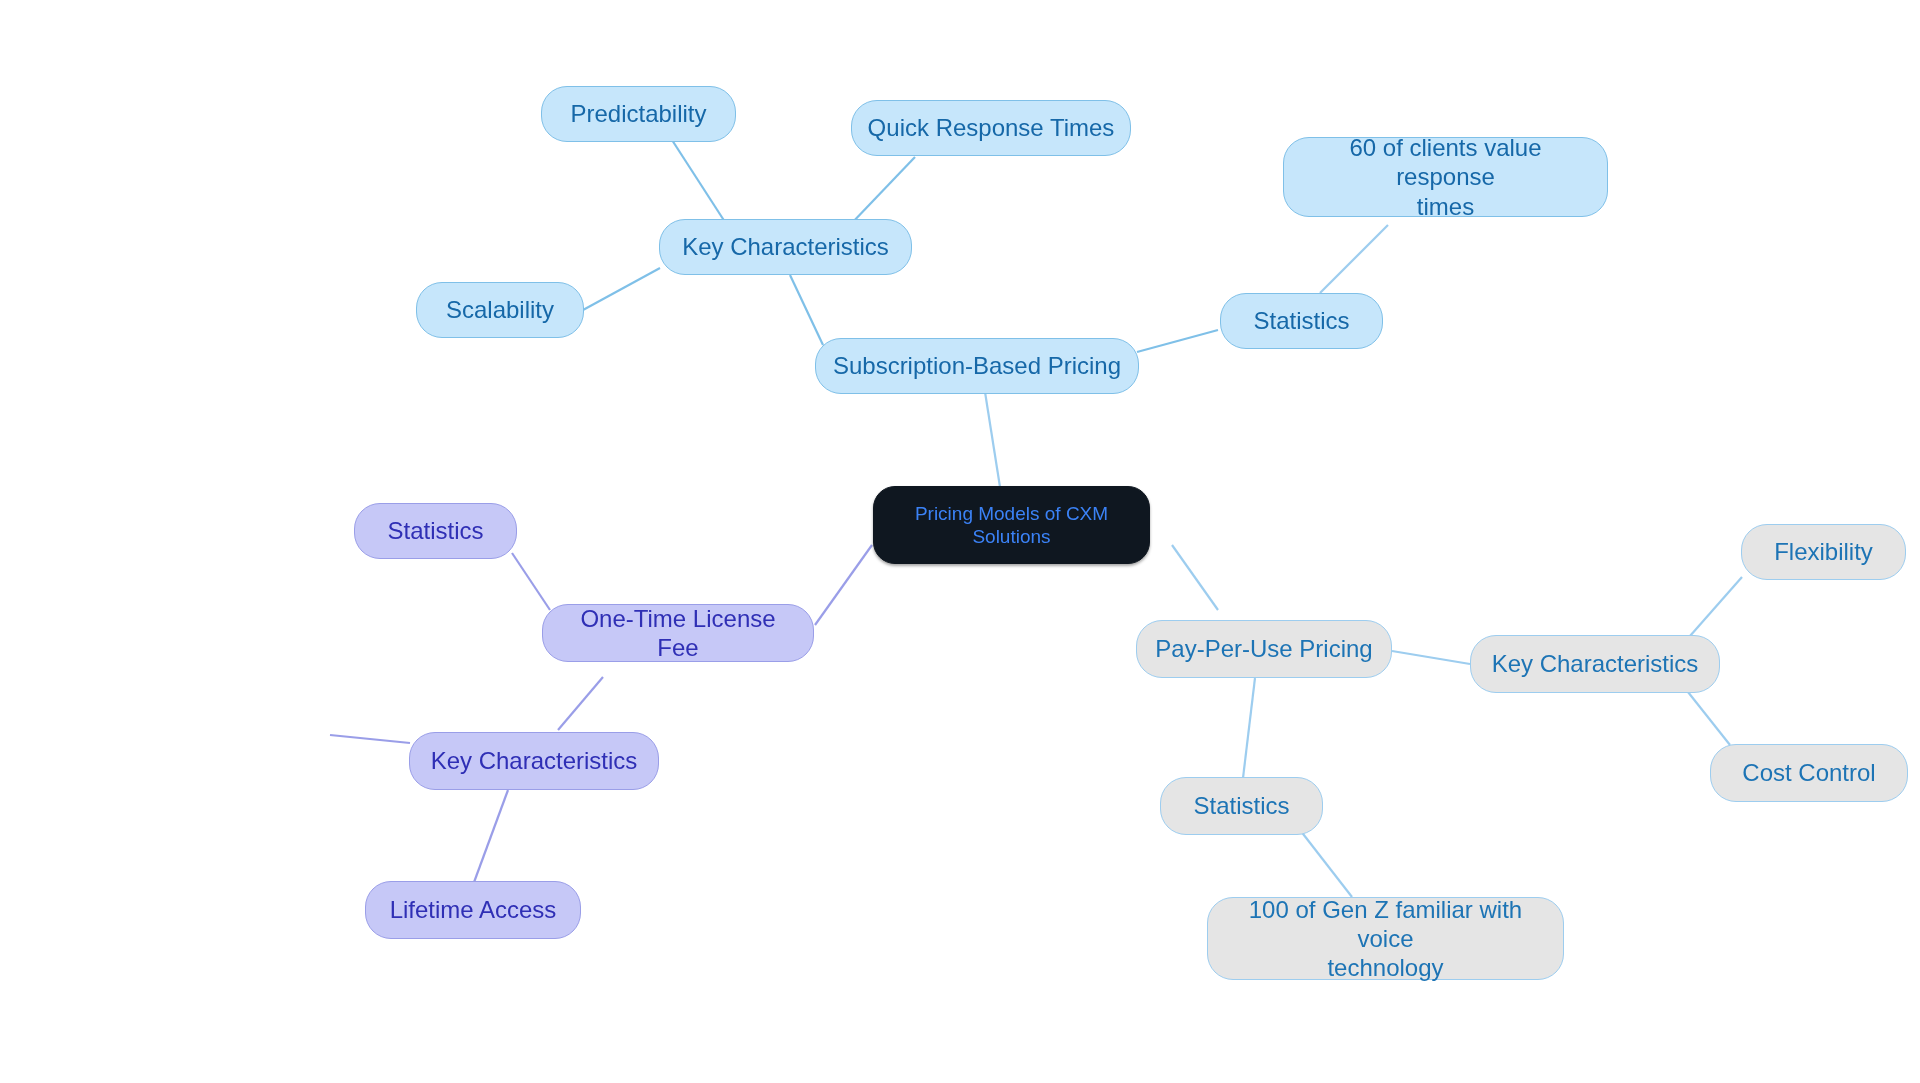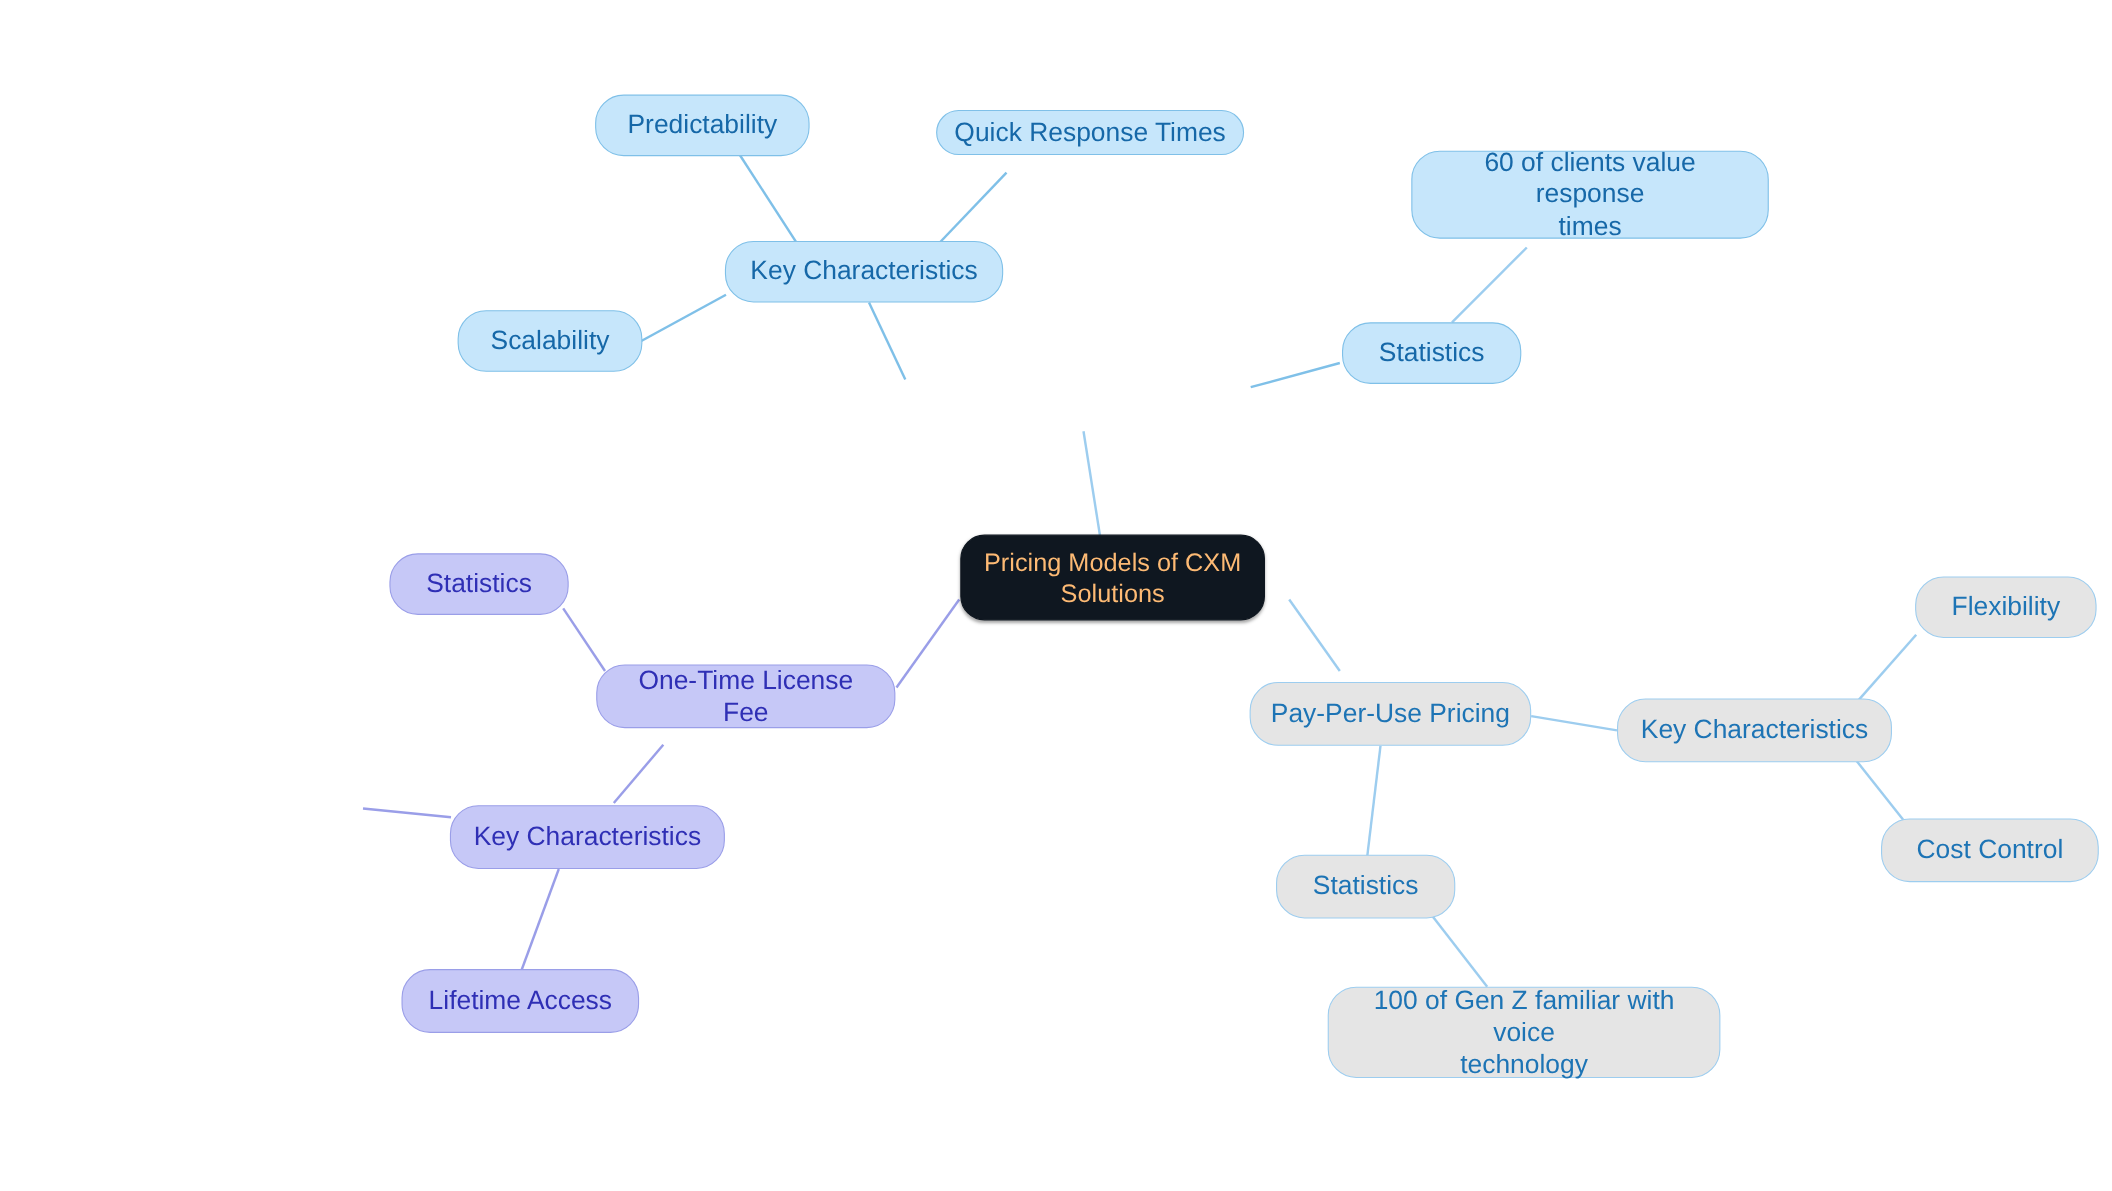--- a/index.html
+++ b/index.html
@@ -37,23 +37,23 @@
     border-radius: 26px;
     border-style: solid;
     border-width: 1px;
     line-height: 1.22;
     padding: 6px 14px;
     white-space: pre-line;
   }
   .node.root {
     background: #0f1720;
     border-color: #0f1720;
-    color: #fdba74;
+    color: #3b82f6;
     border-radius: 22px;
-    font-size: 23px;
+    font-size: 19px;
     box-shadow: 0 2px 3px rgba(0,0,0,0.35);
   }
   .node.blue {
     background: #c6e6fb;
     border-color: #7fc0e8;
     color: #1668a8;
     font-size: 24px;
   }
   .node.blue-lite {
     background: #e5e5e5;
@@ -110,30 +110,33 @@
     <path d="M 1255 678 L 1243 778" stroke="#9dcdef" stroke-width="2.2" fill="none"></path>
 
     <path d="M 1300 830 L 1352 897" stroke="#9dcdef" stroke-width="2.2" fill="none"></path>
   </svg>
 
   <div class="node root" style="left:873px; top:486px; width:277px; height:78px;">
     <span>Pricing Models of CXM
 Solutions</span>
   </div>
 
+  <div class="node blue" style="left:815px; top:338px; width:324px; height:56px;">
+    <span>Subscription-Based Pricing</span>
+  </div>
 
   <div class="node blue" style="left:659px; top:219px; width:253px; height:56px;">
     <span>Key Characteristics</span>
   </div>
 
   <div class="node blue" style="left:541px; top:86px; width:195px; height:56px;">
     <span>Predictability</span>
   </div>
 
-  <div class="node blue" style="left:851px; top:100px; width:280px; height:41px;">
+  <div class="node blue" style="left:851px; top:100px; width:280px; height:56px;">
     <span>Quick Response Times</span>
   </div>
 
   <div class="node blue" style="left:416px; top:282px; width:168px; height:56px;">
     <span>Scalability</span>
   </div>
 
   <div class="node blue" style="left:1220px; top:293px; width:163px; height:56px;">
     <span>Statistics</span>
   </div>

